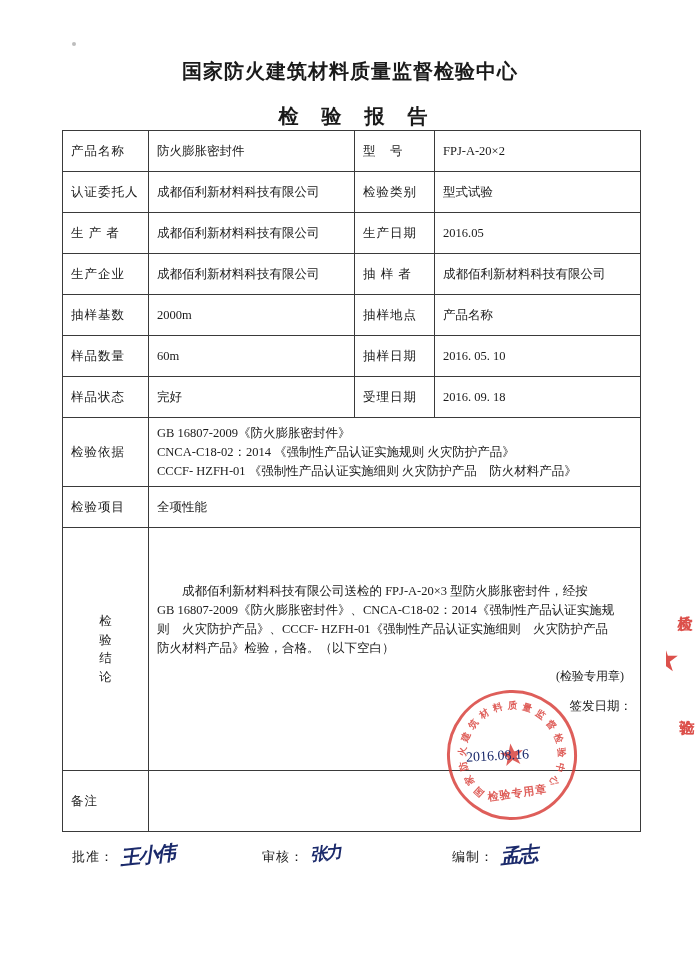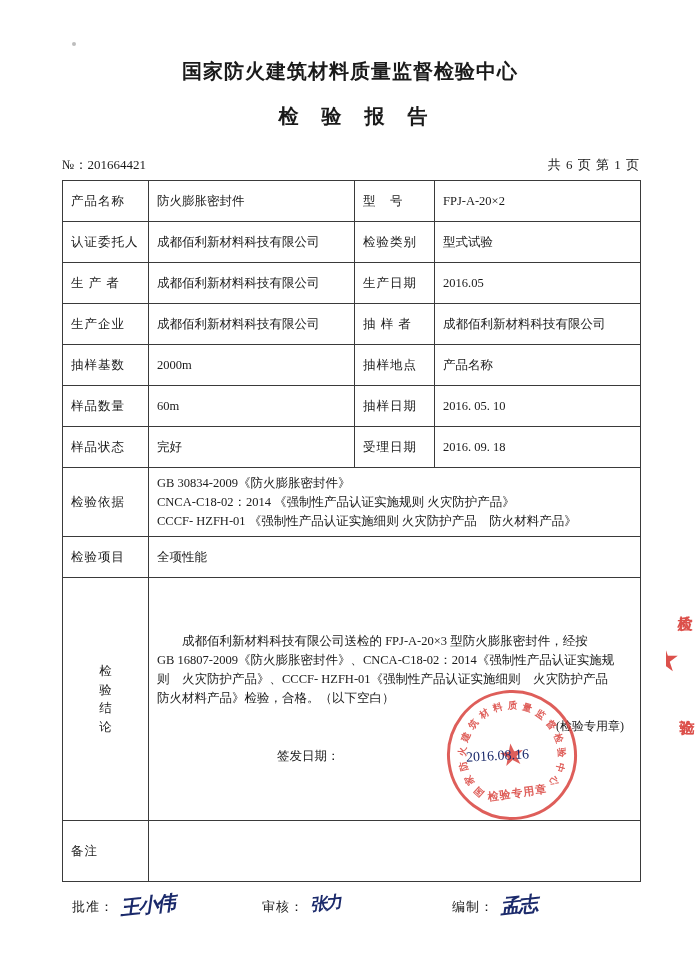--- a/index.html
+++ b/index.html
@@ -107,21 +107,21 @@
   }
   .concl-body p.indent { text-indent: 2em; }
   .seal-line {
     margin-top: 10px;
     text-align: right;
     padding-right: 8px;
     font-size: 12px;
   }
   .sign-line {
     margin-top: 12px;
-    text-align: left;
+    text-align: right;
     font-size: 12.5px;
     padding-left: 120px;
   }
   .remark-cell { height: 48px; }
   .footer {
     display: flex;
     margin: 16px 0 0 72px;
     width: 570px;
     font-size: 13px;
     align-items: flex-start;
@@ -239,26 +239,20 @@
 
 <div class="page">
 
   <div class="corner-dot"></div>
 
   <div class="title-block">
     <div class="doc-title">国家防火建筑材料质量监督检验中心</div>
     <div class="doc-subtitle">检 验 报 告</div>
   </div>
 
-  <div class="meta-row">
-    <div class="meta-no">
-      <span>№：</span><span>201664421</span>
-    </div>
-    <div class="meta-pages">共 6 页 第 1 页</div>
-  </div>
 
   <table class="report">
     <colgroup>
       <col class="c1">
         <col class="c2">
         <col class="c3">
         <col class="c4">
     </colgroup>
     <tbody>
       <tr class="r-tall">
@@ -299,21 +293,21 @@
       </tr>
       <tr class="r-tall">
         <td class="lbl">样品状态</td>
         <td class="val">完好</td>
         <td class="lbl">受理日期</td>
         <td class="val">2016. 09. 18</td>
       </tr>
       <tr>
         <td class="lbl">检验依据</td>
         <td class="val basis-cell" colspan="3">
-          <div>GB 30834-2009《防火膨胀密封件》</div>
+          <div>GB 16807-2009《防火膨胀密封件》</div>
           <div>CNCA-C18-02：2014 《强制性产品认证实施规则  火灾防护产品》</div>
           <div>CCCF- HZFH-01 《强制性产品认证实施细则  火灾防护产品　防火材料产品》</div>
         </td>
       </tr>
       <tr class="r-tall">
         <td class="lbl">检验项目</td>
         <td class="val" colspan="3">全项性能</td>
       </tr>
       <tr>
         <td class="concl-label">

